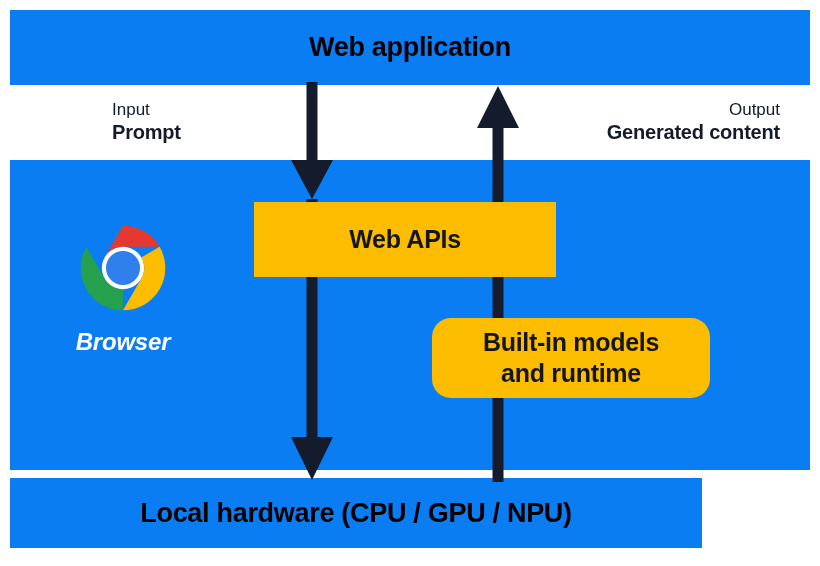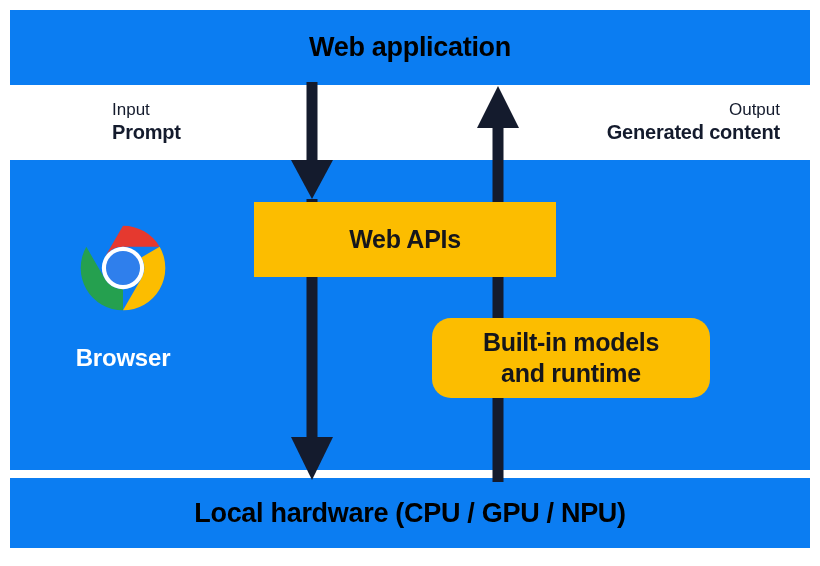--- a/index.html
+++ b/index.html
@@ -32,21 +32,21 @@
   }
   #panel-browser {
     left: 10px;
     top: 160px;
     width: 800px;
     height: 310px;
   }
   #panel-local-hardware {
     left: 10px;
     top: 478px;
-    width: 800px;
+    width: 692px;
     height: 70px;
   }
 
   .panel-title {
     position: absolute;
     left: 0;
     width: 100%;
     text-align: center;
     color: #000000;
     font-weight: bold;
@@ -129,26 +129,27 @@
     top: 222px;
     width: 150px;
     text-align: center;
   }
   #chrome-icon {
     display: block;
     margin: 0 auto;
   }
   #browser-label {
     display: block;
-    margin-top: 32px;
+    margin-top: 16px;
     color: #ffffff;
     font-weight: bold;
     font-size: 24px;
     letter-spacing: -0.2px;
     line-height: 1;
+    font-style: italic;
   }
 </style>
 </head>
 <body>
 
 <div id="canvas">
 
   <div class="panel" id="panel-web-application">
     <div class="panel-title">Web application</div>
   </div>

